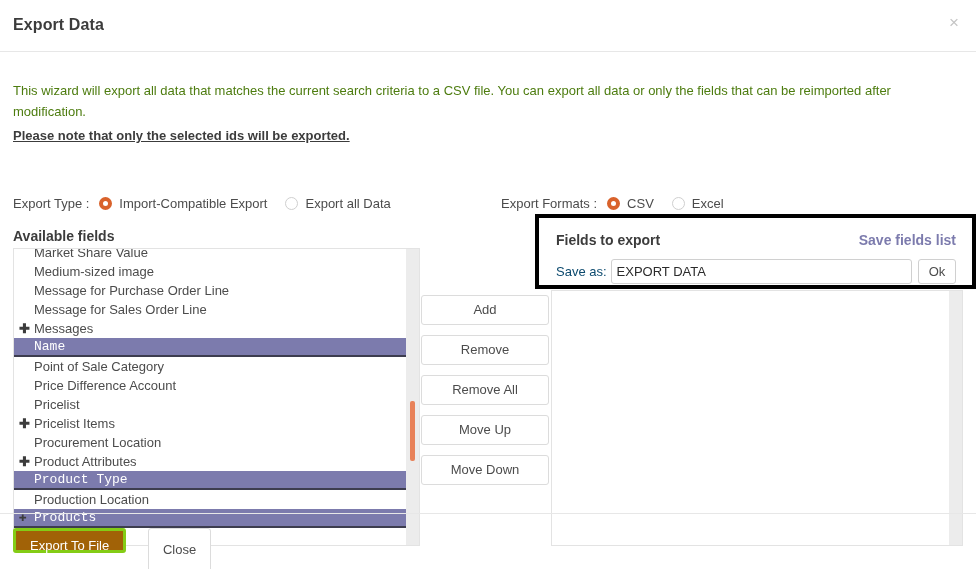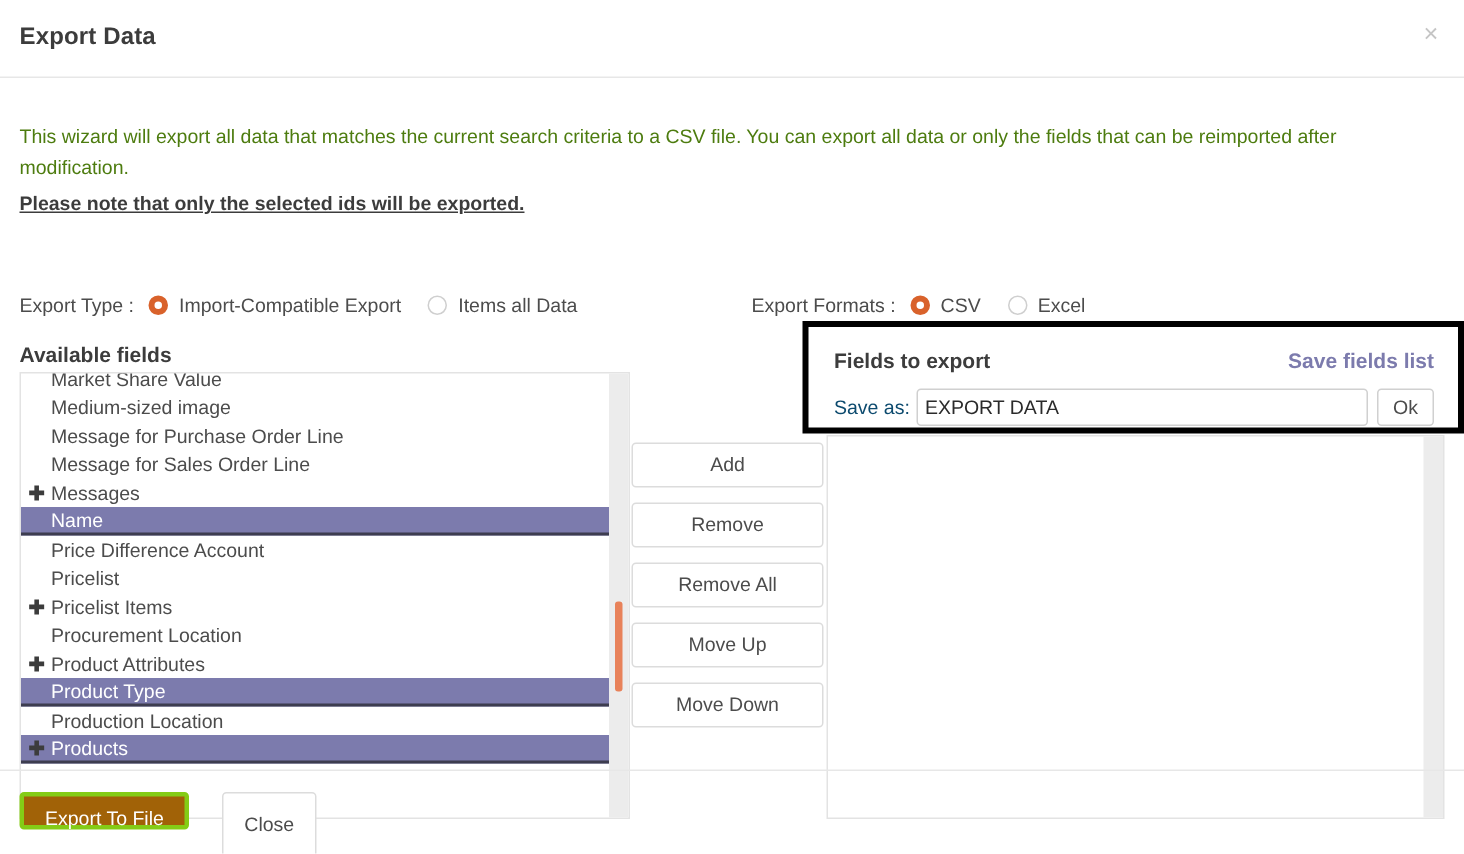--- a/index.html
+++ b/index.html
@@ -145,20 +145,21 @@
     position: relative;
     white-space: nowrap;
     cursor: pointer;
   }
   .field-item.selected {
     background: #7c7bad;
     color: #ffffff;
     border-bottom: 2px solid #3d3d4f;
     height: 17px;
     line-height: 17px;
+    font-family: Liberation Mono, monospace;
   }
   .field-item .plus-icon {
     position: absolute;
     left: 5px;
     top: 0;
     font-weight: bold;
     color: #3c3c3c;
     font-size: 13px;
   }
   .field-item.selected .plus-icon { color: #3c3c3c; }
@@ -346,21 +347,21 @@
   <div class="note">Please note that only the selected ids will be exported.</div>
 
   <div class="radio-row export-type">
     <span class="radio-group-label">Export Type :</span>
     <span class="radio-opt">
       <span class="radio-dot checked"></span>
       <span class="radio-label">Import-Compatible Export</span>
     </span>
     <span class="radio-opt">
       <span class="radio-dot"></span>
-      <span class="radio-label">Items all Data</span>
+      <span class="radio-label">Export all Data</span>
     </span>
   </div>
 
   <div class="radio-row export-formats">
     <span class="radio-group-label">Export Formats :</span>
     <span class="radio-opt">
       <span class="radio-dot checked"></span>
       <span class="radio-label">CSV</span>
     </span>
     <span class="radio-opt">
@@ -372,20 +373,21 @@
   <div class="section-heading heading-available">Available fields</div>
 
   <div class="fields-panel">
     <div class="fields-scroll" id="available-fields-list">
         <div class="field-item"><span>Market Share Value</span></div>
         <div class="field-item"><span>Medium-sized image</span></div>
         <div class="field-item"><span>Message for Purchase Order Line</span></div>
         <div class="field-item"><span>Message for Sales Order Line</span></div>
         <div class="field-item"><span class="plus-icon">✚</span><span>Messages</span></div>
         <div class="field-item selected"><span>Name</span></div>
+        <div class="field-item"><span>Point of Sale Category</span></div>
         <div class="field-item"><span>Price Difference Account</span></div>
         <div class="field-item"><span>Pricelist</span></div>
         <div class="field-item"><span class="plus-icon">✚</span><span>Pricelist Items</span></div>
         <div class="field-item"><span>Procurement Location</span></div>
         <div class="field-item"><span class="plus-icon">✚</span><span>Product Attributes</span></div>
         <div class="field-item selected"><span>Product Type</span></div>
         <div class="field-item"><span>Production Location</span></div>
         <div class="field-item selected"><span class="plus-icon">✚</span><span>Products</span></div>
       </div>
     <div class="list-scrollbar left">

